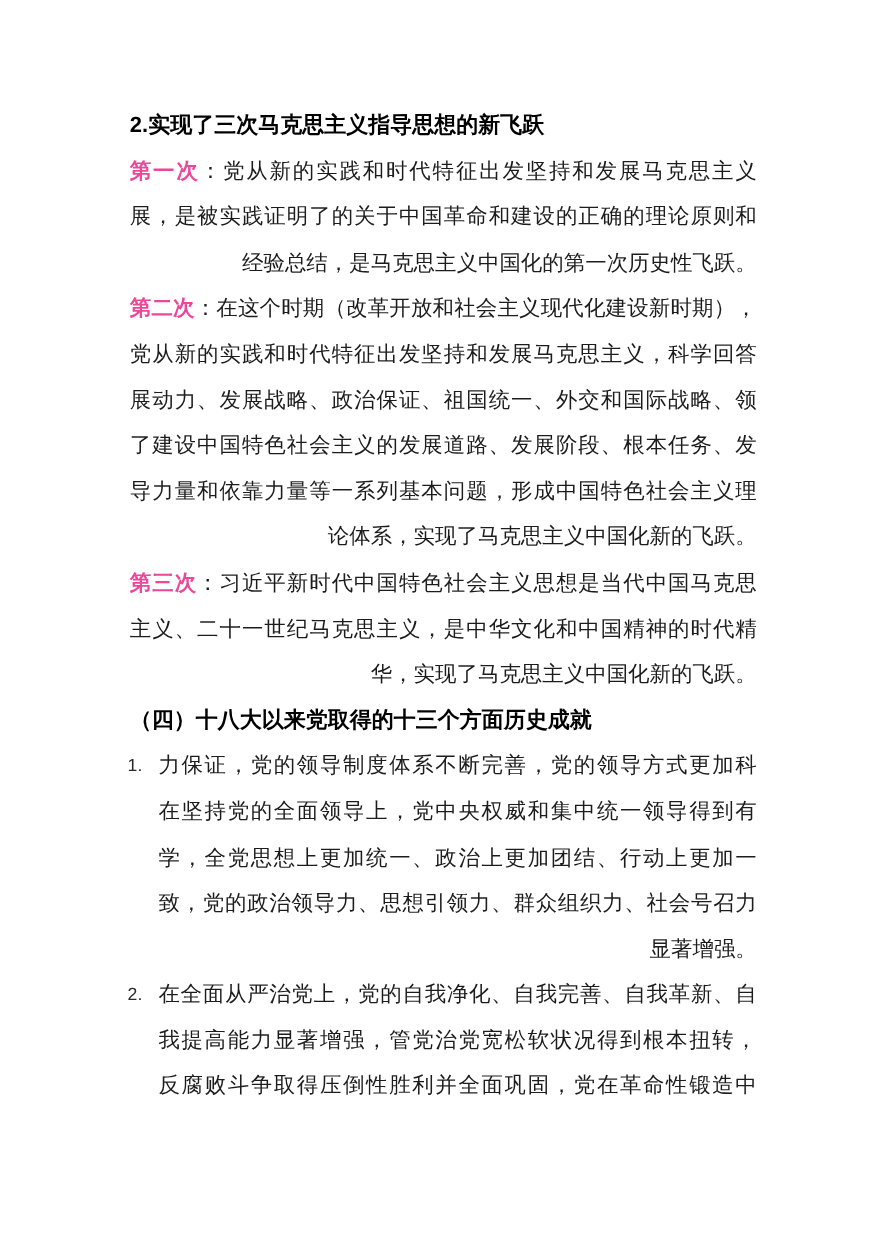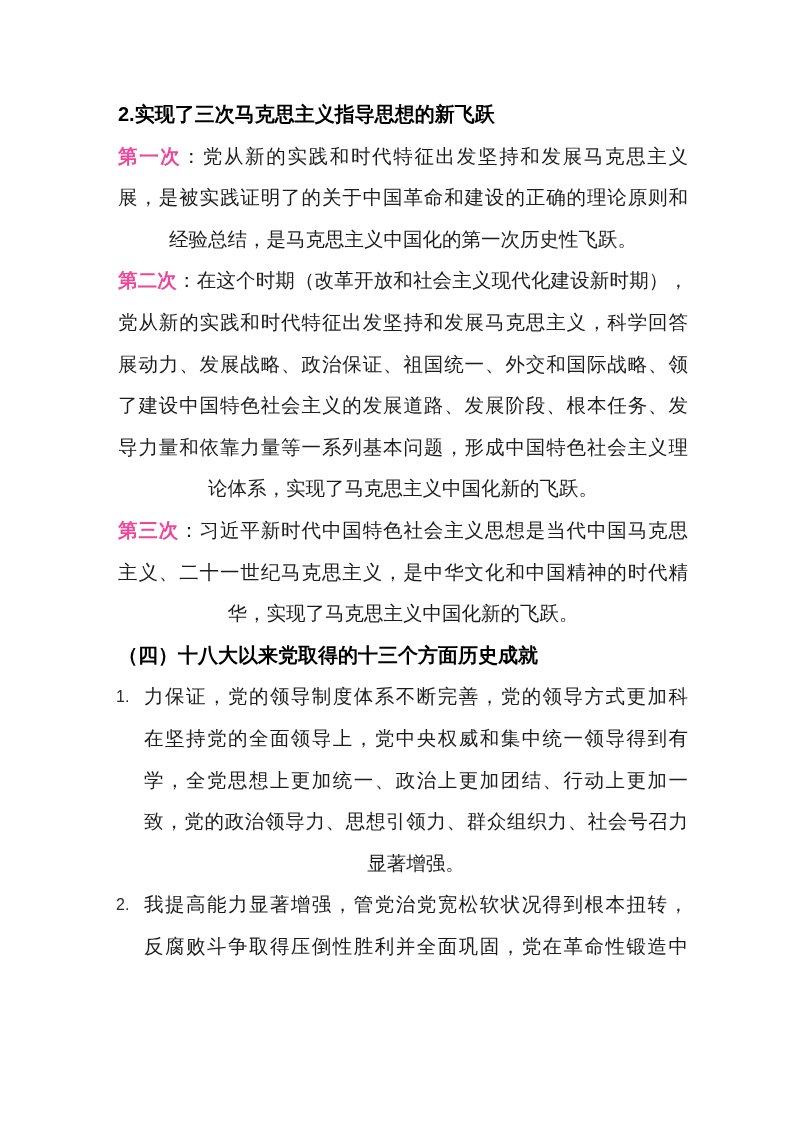--- a/index.html
+++ b/index.html
@@ -20,21 +20,21 @@
     top: 94px;
     width: 570px;
     color: #1c1c1c;
     font-family: "Liberation Serif", "DejaVu Serif", serif;
     font-size: 19.5px;
   }
   .line {
     height: 41.6px;
     line-height: 41.6px;
     overflow: hidden;
-    text-align: center;
+    text-align: right;
   }
   .j {
     text-align: justify;
     text-align-last: justify;
   }
   .hd {
     font-weight: 700;
     color: #000000;
     font-family: "Liberation Sans", "DejaVu Sans", sans-serif;
     font-size: 20px;
@@ -90,18 +90,19 @@
       <span class="marker">1.</span>
       <div class="line j">力保证，党的领导制度体系不断完善，党的领导方式更加科</div>
       <div class="line j">在坚持党的全面领导上，党中央权威和集中统一领导得到有</div>
       <div class="line j">学，全党思想上更加统一、政治上更加团结、行动上更加一</div>
       <div class="line j">致，党的政治领导力、思想引领力、群众组织力、社会号召力</div>
       <div class="line">显著增强。</div>
     </div>
 
     <div class="item">
       <span class="marker">2.</span>
+      <div class="line j">在全面从严治党上，党的自我净化、自我完善、自我革新、自</div>
       <div class="line j">我提高能力显著增强，管党治党宽松软状况得到根本扭转，</div>
       <div class="line j">反腐败斗争取得压倒性胜利并全面巩固，党在革命性锻造中</div>
     </div>
 
   </div>
 </div>
 
 </body></html>

